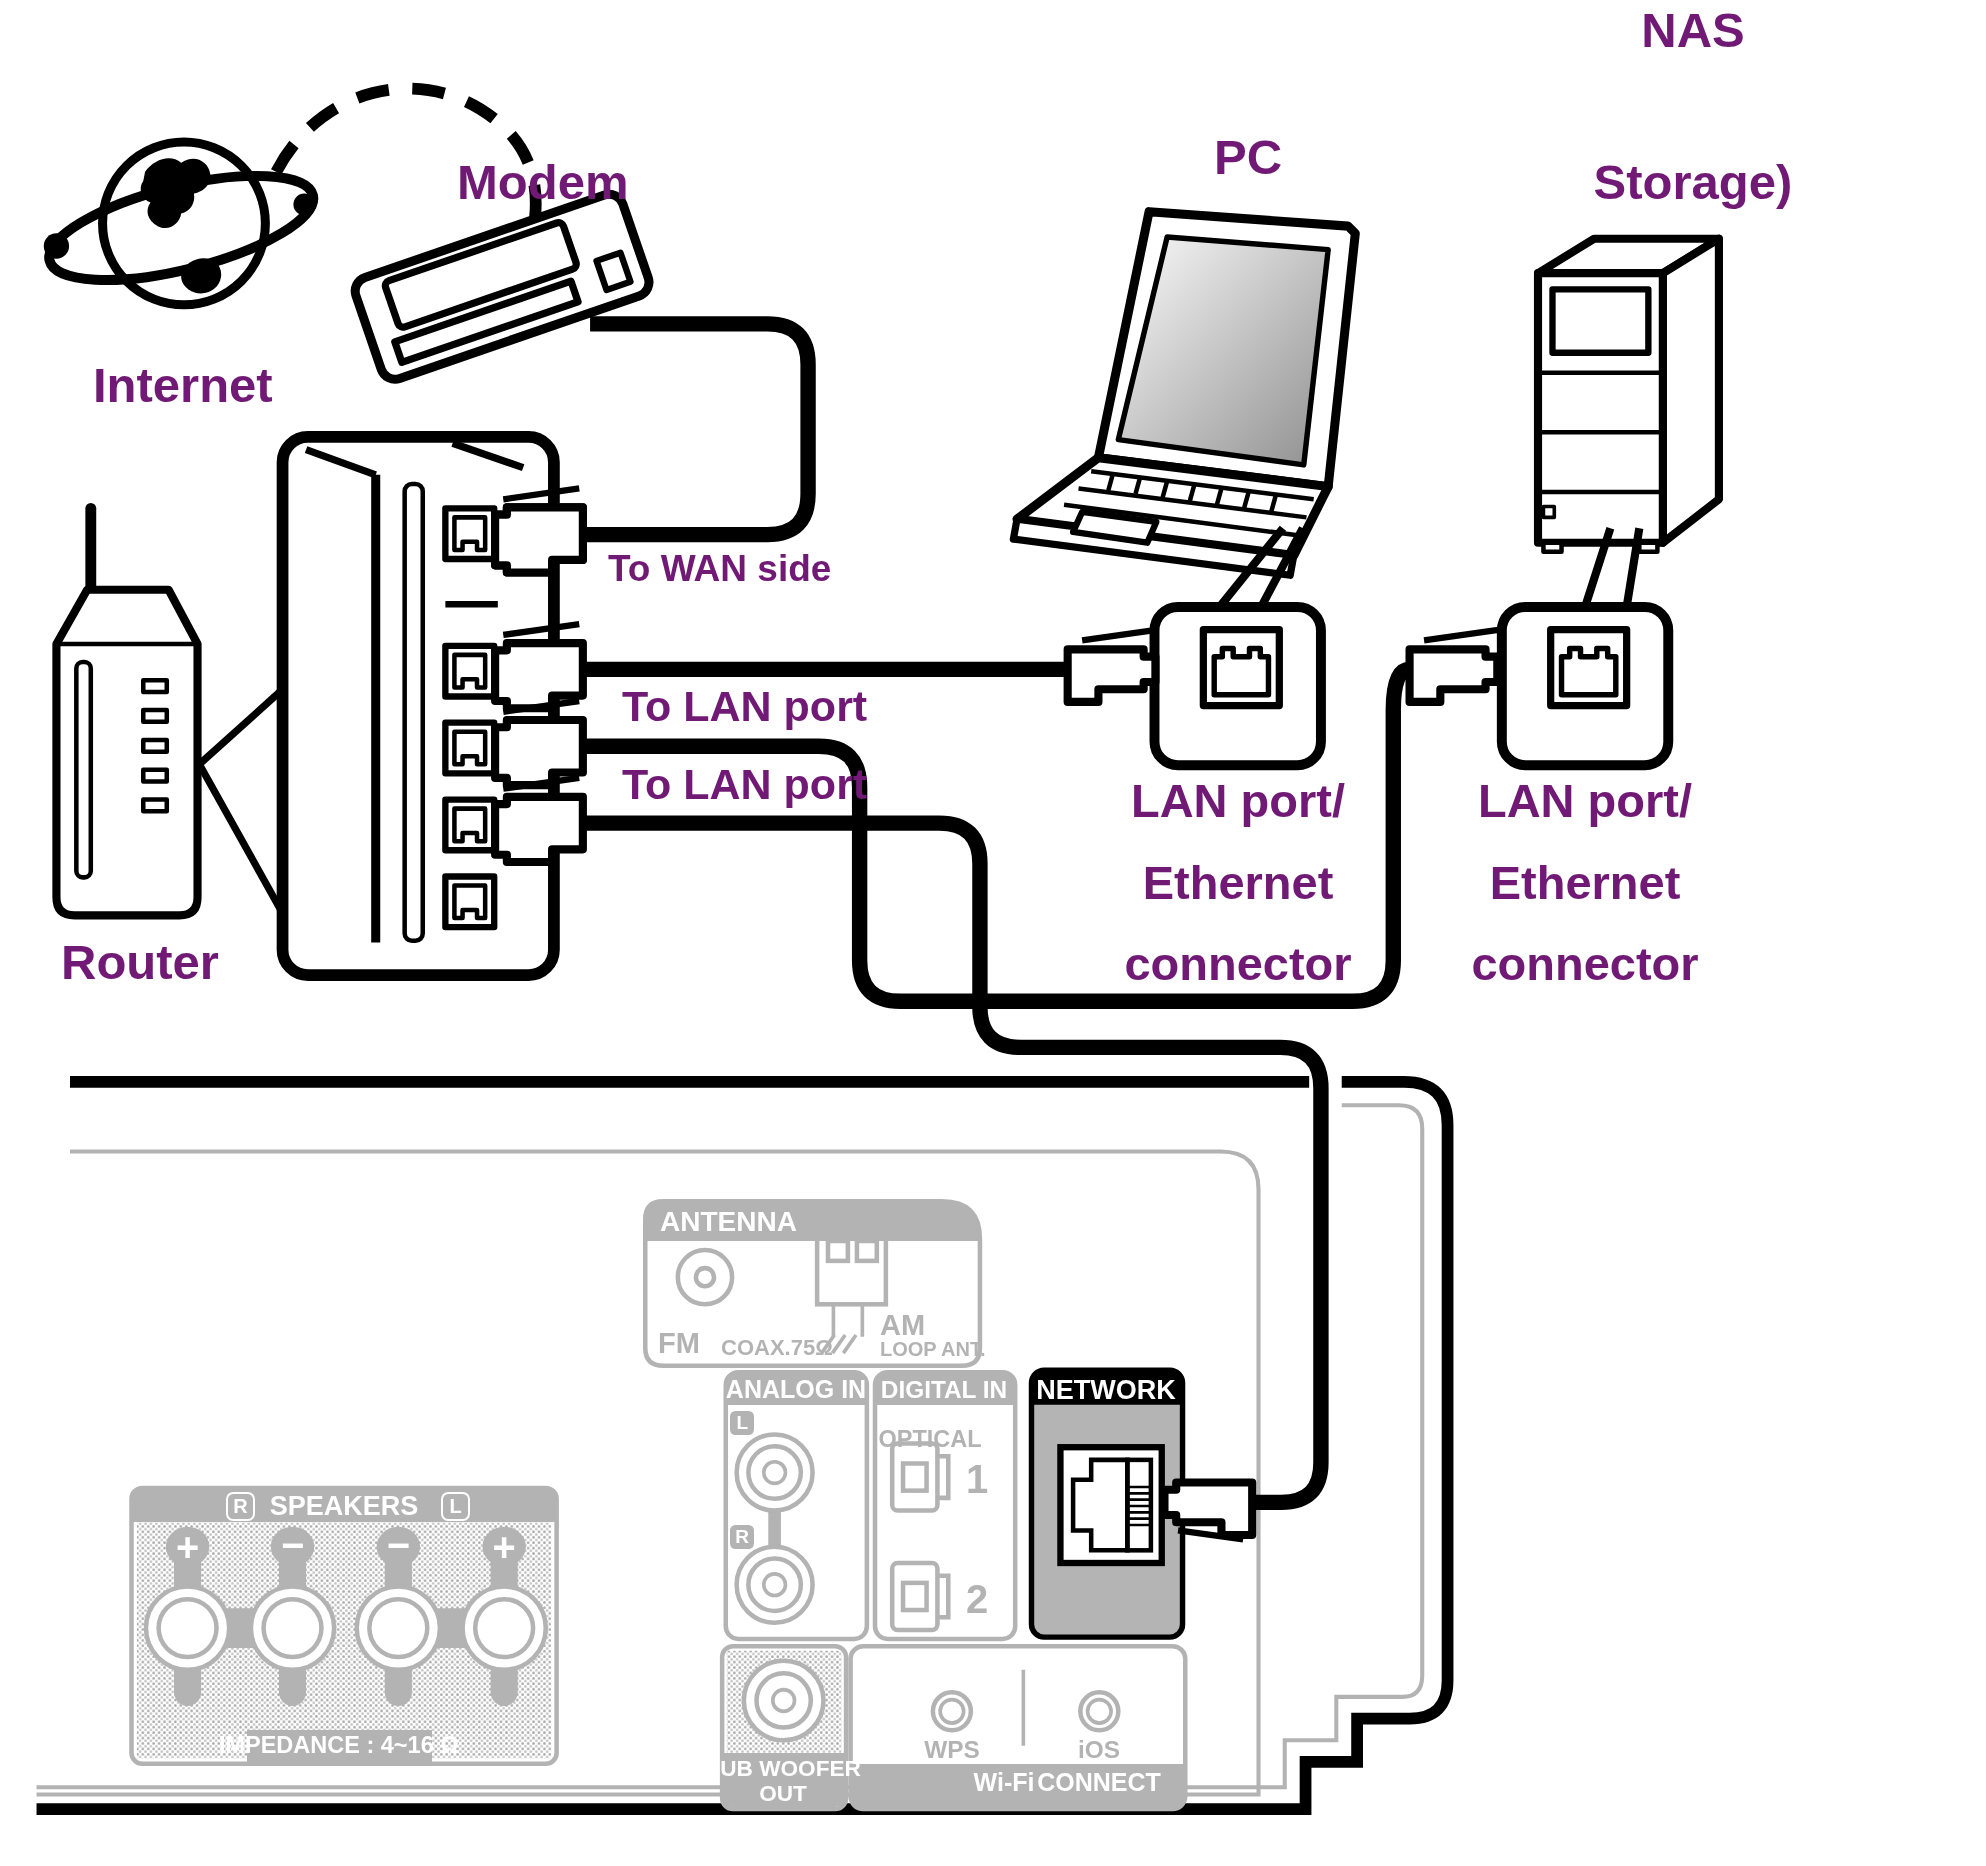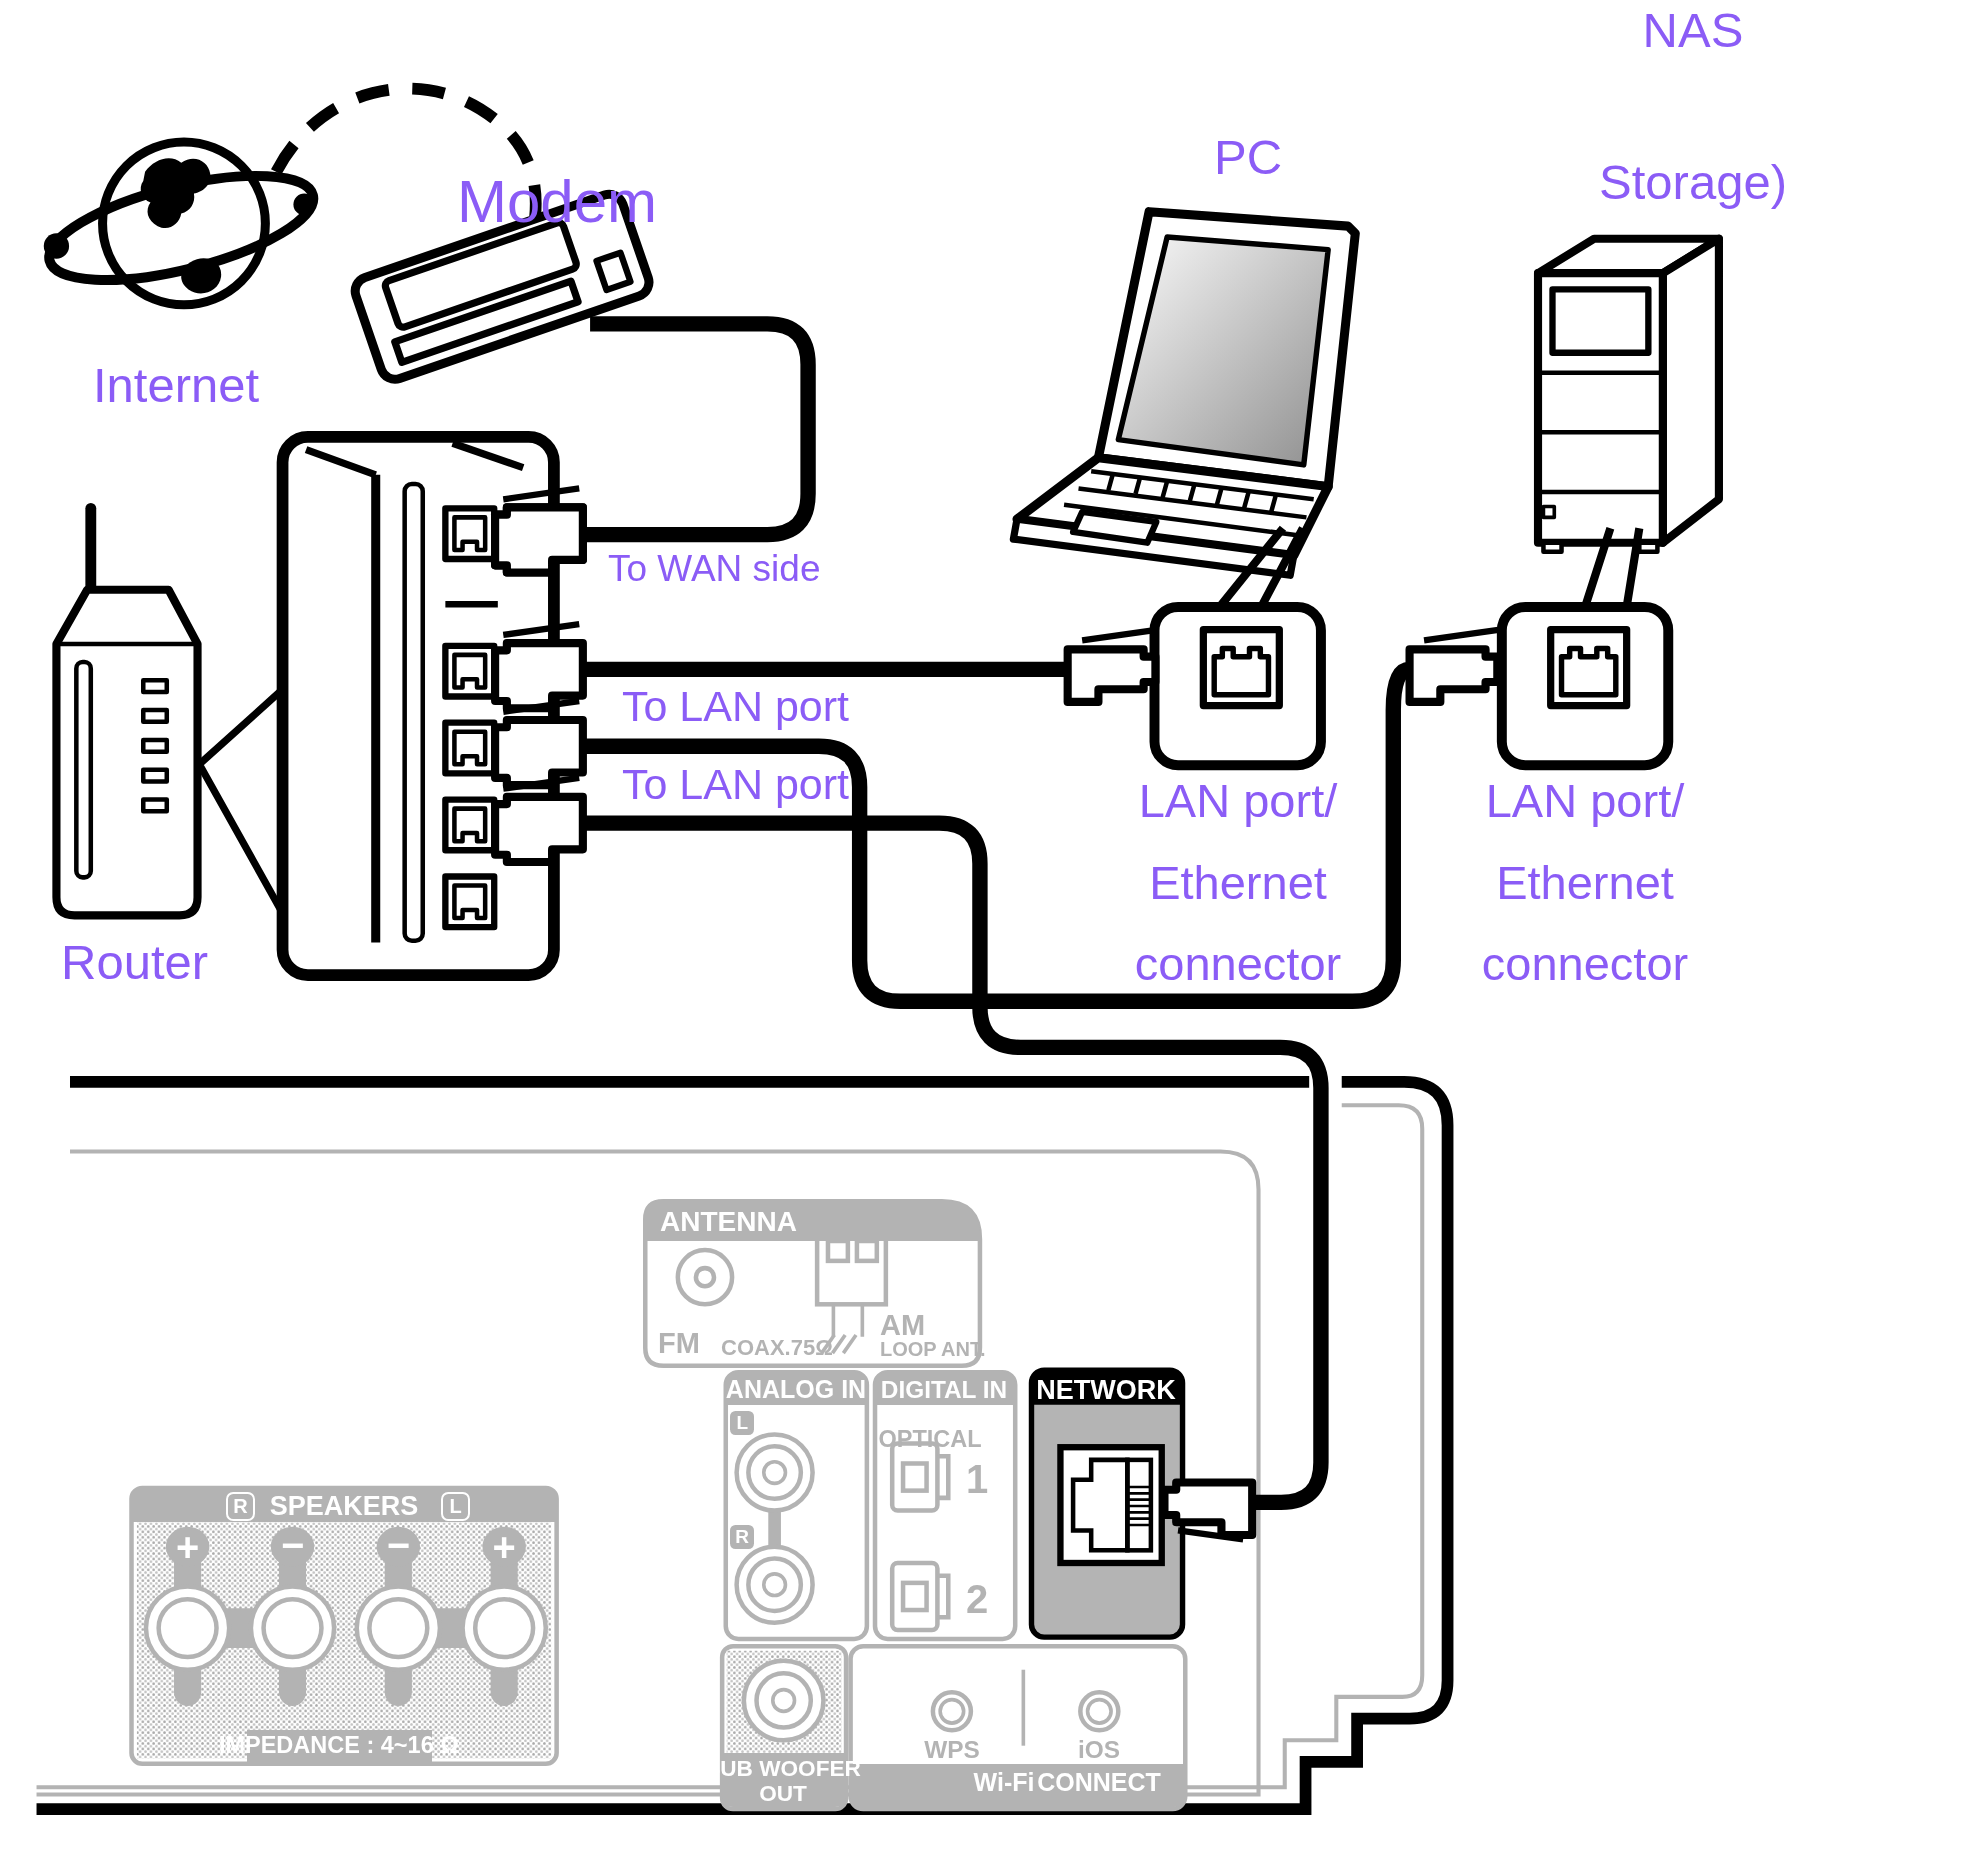--- a/index.html
+++ b/index.html
@@ -1,19 +1,19 @@
 <!DOCTYPE html>
 <html style="font-size:14.5px"><head>
 <meta charset="utf-8">
 <style>
   html,body{margin:0;padding:0;background:#fff;}
   .stage{position:relative;width:1987px;height:1866px;background:#fff;overflow:hidden;
          font-family:"Liberation Sans",sans-serif;}
   .stage svg{position:absolute;left:0;top:0;}
-  .t{position:absolute;white-space:nowrap;color:#8b5cf6;line-height:1.05;}
+  .t{position:absolute;white-space:nowrap;color:#701a75;line-height:1.05;font-weight:bold;}
   .c{transform:translateX(-50%);}
   .gt{color:#b3b3b3;font-weight:bold;}
   .wt{color:#fff;font-weight:bold;}
   .band{position:absolute;background:#b3b3b3;}
   .badge{position:absolute;background:#b3b3b3;color:#fff;font-weight:bold;border-radius:5.4px;
          display:flex;align-items:center;justify-content:center;}
   .badge.on-band{background:transparent;border:2.7px solid #fff;border-radius:7.2px;}
   .netband{position:absolute;background:#000;border-radius:11px 11px 0 0;}
 </style>
 </head>
@@ -291,21 +291,21 @@
 <div class="band" style="left:645px;top:1201px;width:335px;height:40px;border-radius:12.7px 31px 0 0;"></div>
 <div class="band" style="left:725px;top:1372px;width:141px;height:33px;border-radius:11px 11px 0 0;"></div>
 <div class="band" style="left:875px;top:1372px;width:140px;height:33px;border-radius:11px 11px 0 0;"></div>
 <div class="netband" style="left:1031px;top:1370px;width:151px;height:34px;"></div>
 <div class="band" style="left:131px;top:1488px;width:425px;height:34px;border-radius:9px 9px 0 0;"></div>
 <div class="band" style="left:247px;top:1730px;width:185px;height:33px;"></div>
 <div class="band" style="left:722px;top:1753px;width:124px;height:54px;border-radius:0 0 11px 11px;"></div>
 <div class="band" style="left:850px;top:1764px;width:335px;height:43px;border-radius:0 0 11px 11px;"></div>
 
 <div class="t" style="left:93px;top:360px;font-size:49px;">Internet</div>
-<div class="t" style="left:457px;top:170px;font-size:60px;">Modem</div>
+<div class="t" style="left:457px;top:157px;font-size:49px;">Modem</div>
 <div class="t" style="left:25px;top:937px;font-size:49px;margin-left:36px;">Router</div>
 
 <div class="t" style="left:608px;top:550px;font-size:37px;">To WAN side</div>
 <div class="t" style="left:622px;top:684px;font-size:43px;">To LAN port</div>
 <div class="t" style="left:622px;top:762px;font-size:43px;">To LAN port</div>
 
 <div class="t c" style="left:1248px;top:132px;font-size:49px;">PC</div>
 
 <div class="t c" style="left:1693px;top:5.4px;font-size:49px;">NAS</div>
 <div class="t c" style="left:1693px;top:157px;font-size:49px;">Storage)</div>

